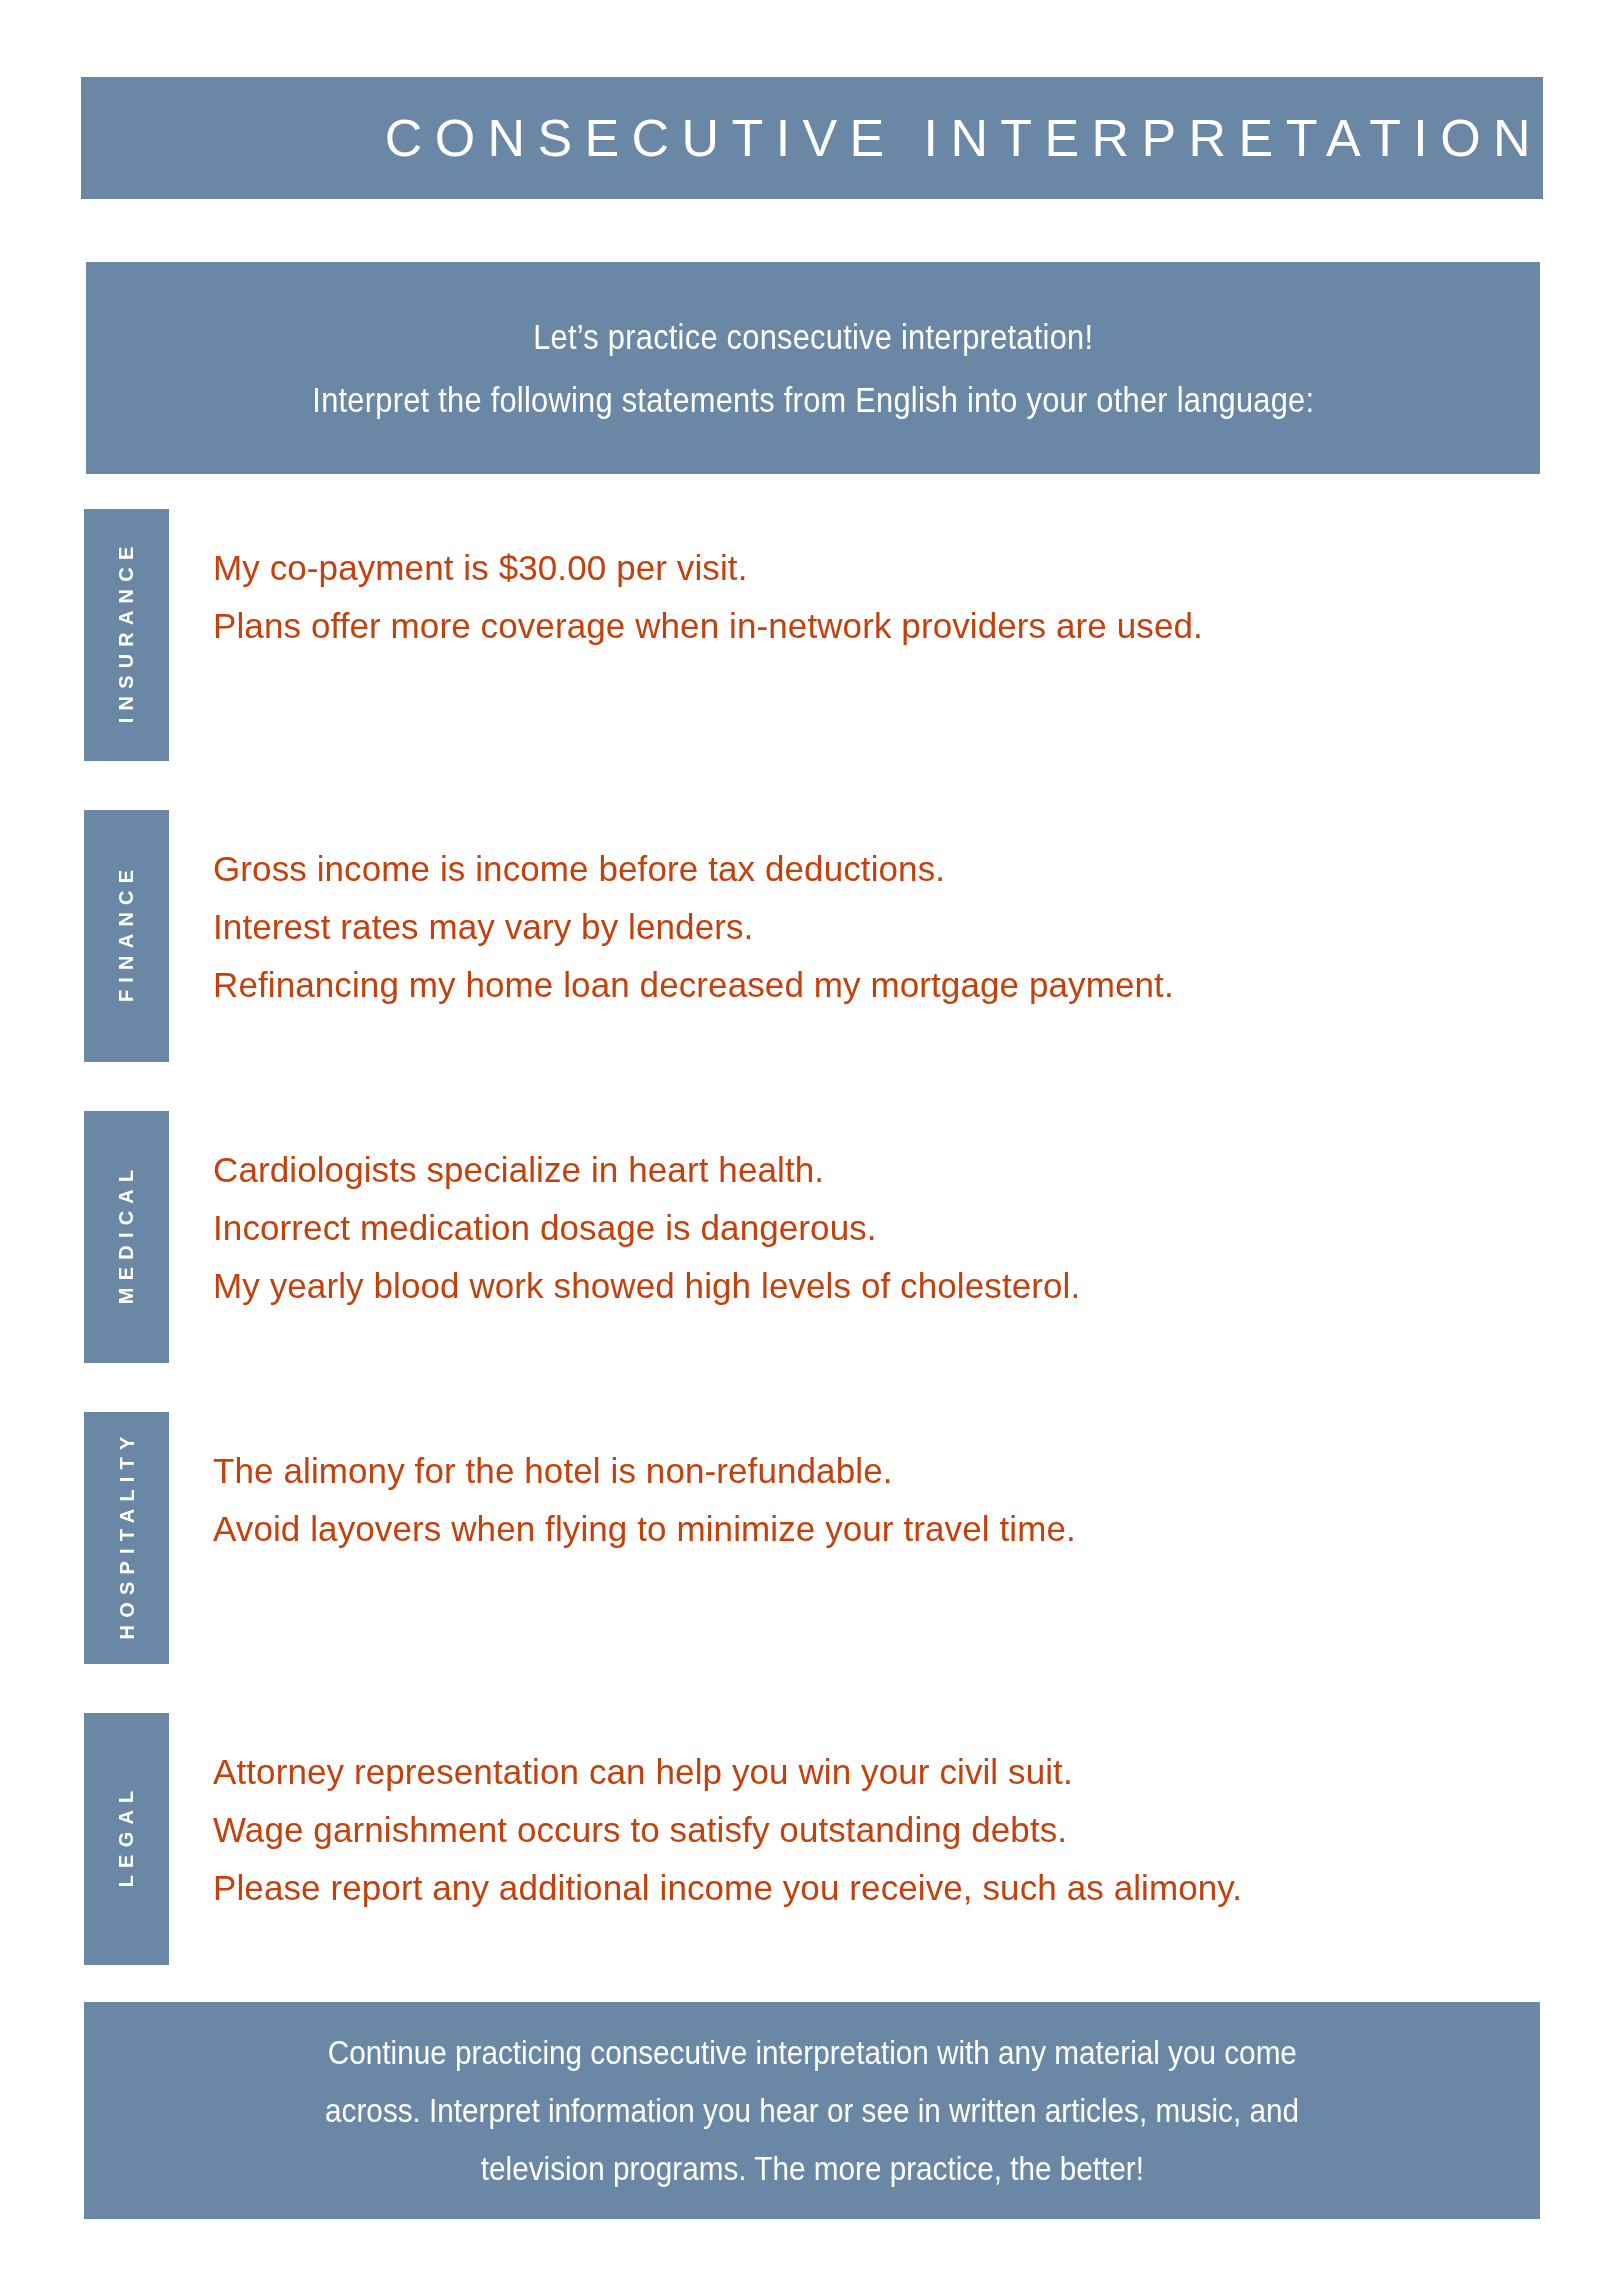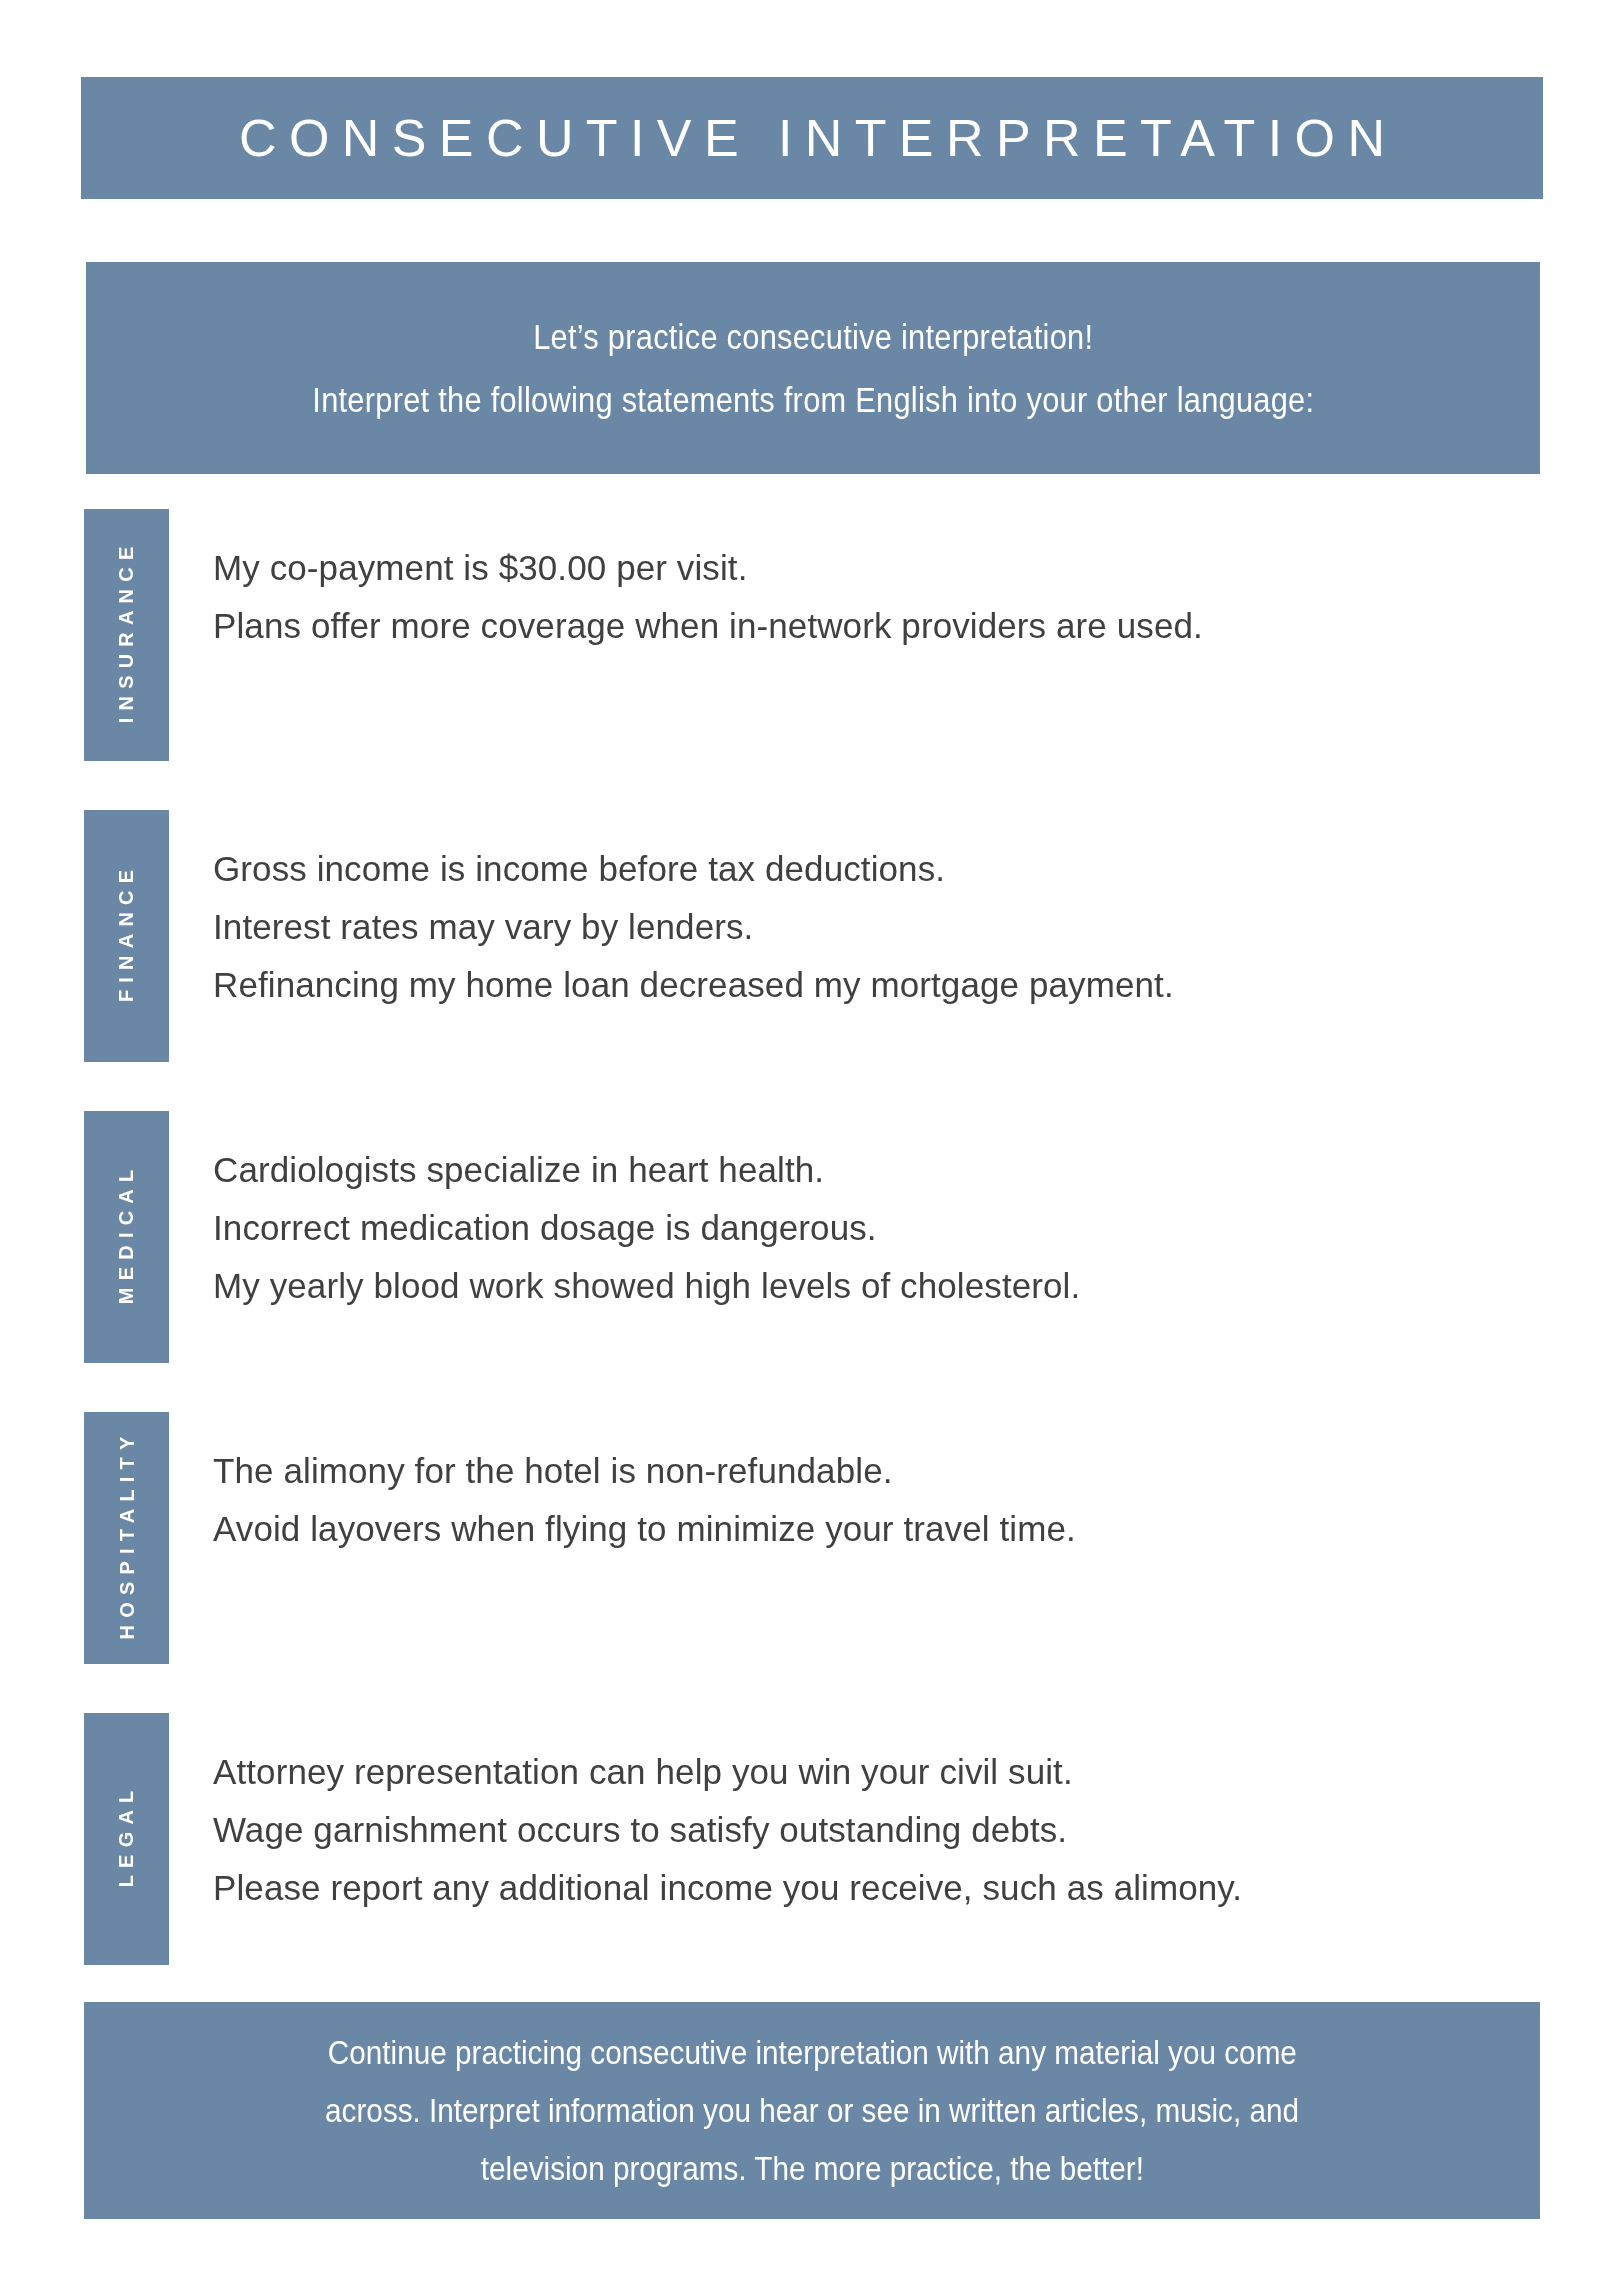--- a/index.html
+++ b/index.html
@@ -26,21 +26,21 @@
   
   .header-bar {
     position: absolute;
     left: 81px;
     top: 77px;
     width: 1462px;
     height: 122px;
     background: #6a88a5;
     display: flex;
     align-items: center;
-    justify-content: center;
+    justify-content: flex-end;
   }
 
   .header-title {
     color: #ffffff;
     font-family: "Liberation Sans", sans-serif;
     font-size: 52px;
     font-weight: 400;
     letter-spacing: 12.4px;
     text-indent: 12.4px;
     line-height: 1;
@@ -114,21 +114,21 @@
   }
 
   .section-lines {
     position: absolute;
     left: 213px;
     top: 30px;
     right: 65px;
   }
 
   .section-line {
-    color: #404040;
+    color: #c2410c;
     font-family: "Liberation Sans", sans-serif;
     font-size: 35px;
     font-weight: 400;
     line-height: 58px;
     letter-spacing: 0.1px;
     white-space: nowrap;
   }
 
   
   .footer-bar {

